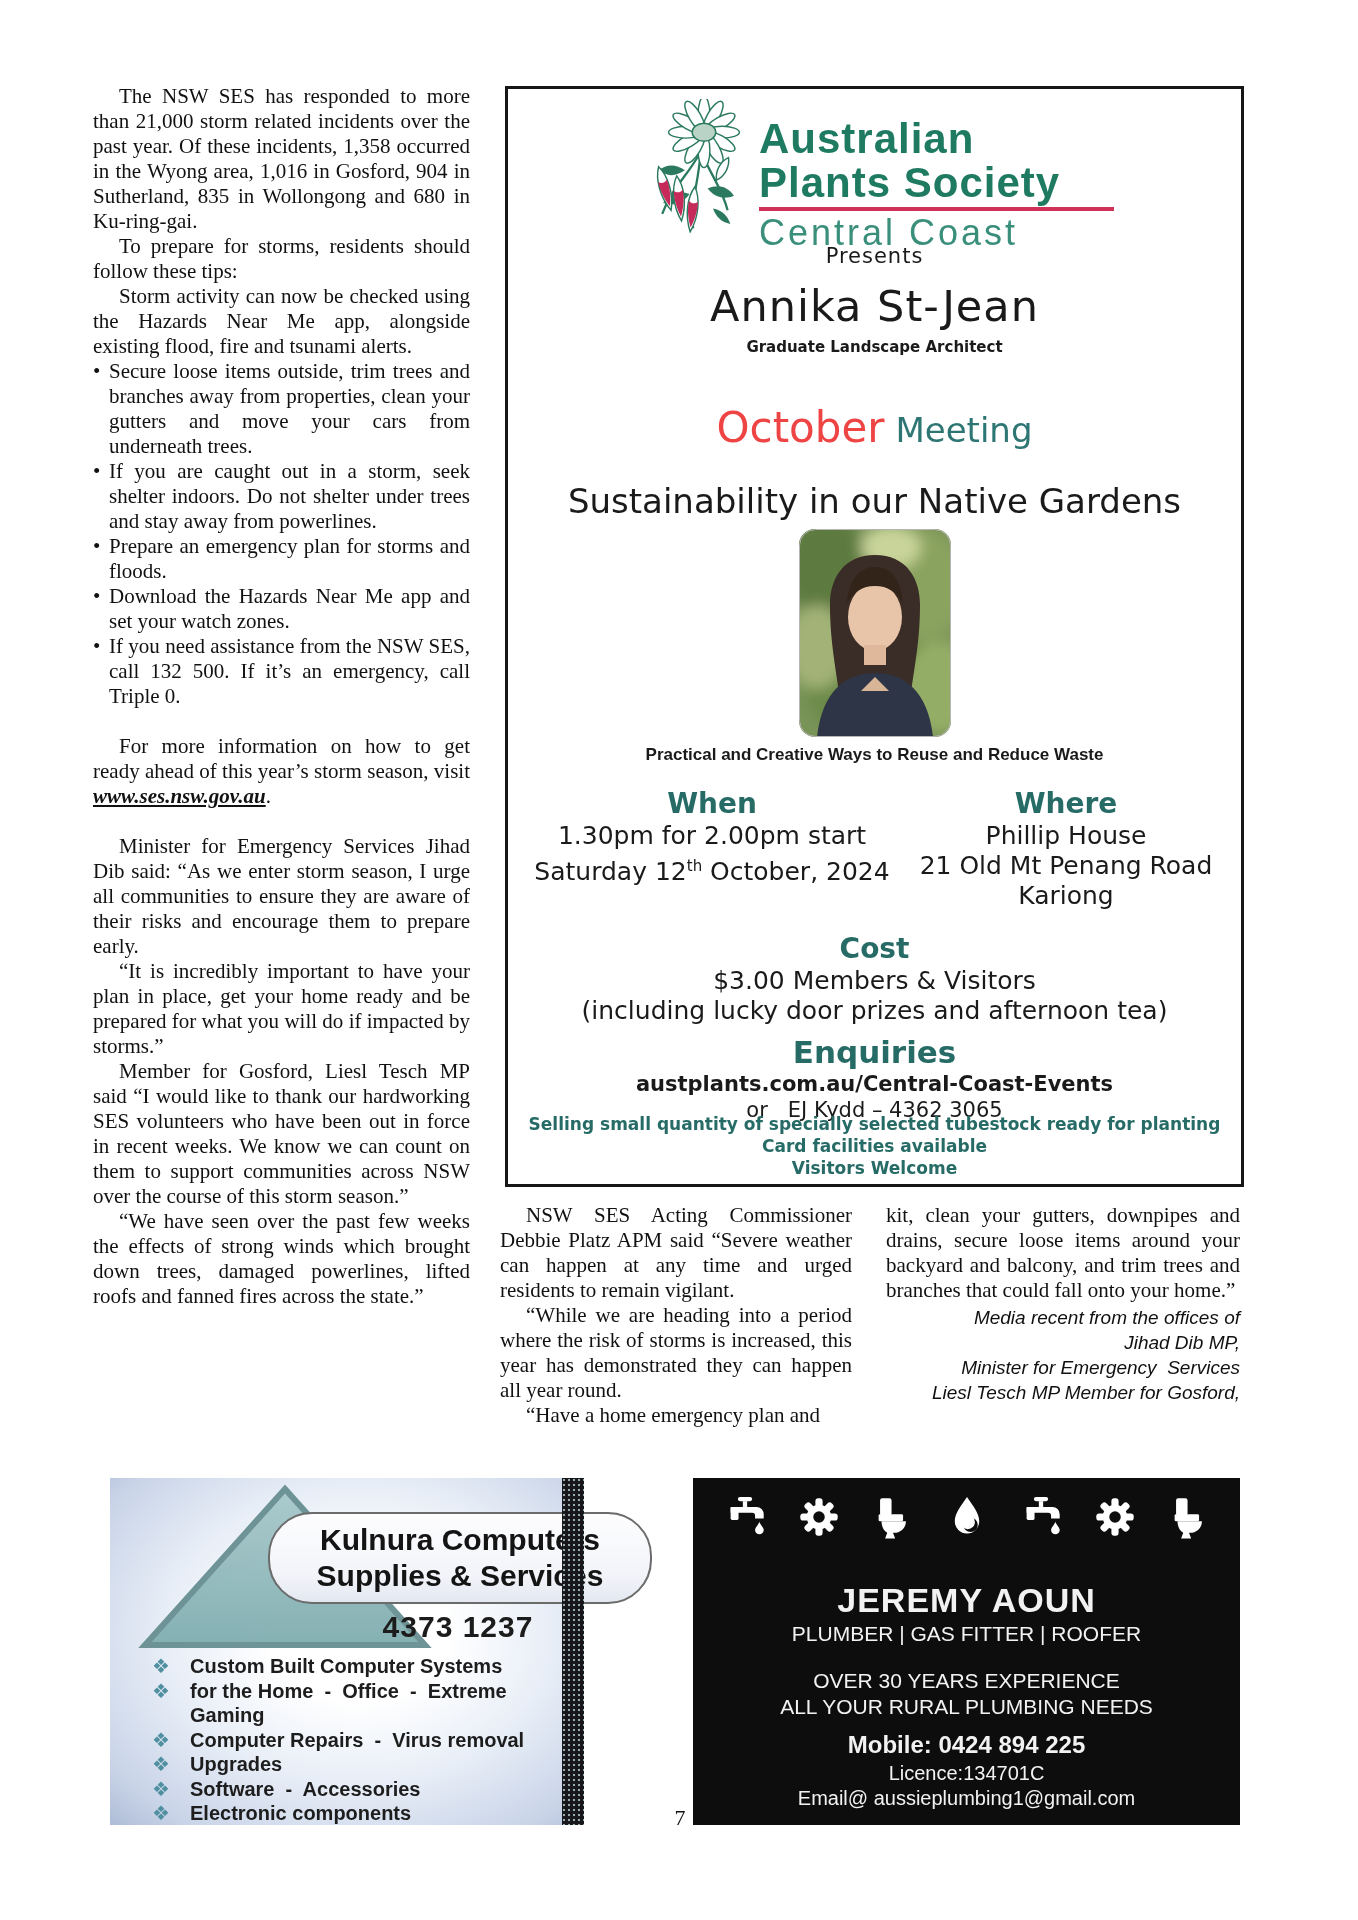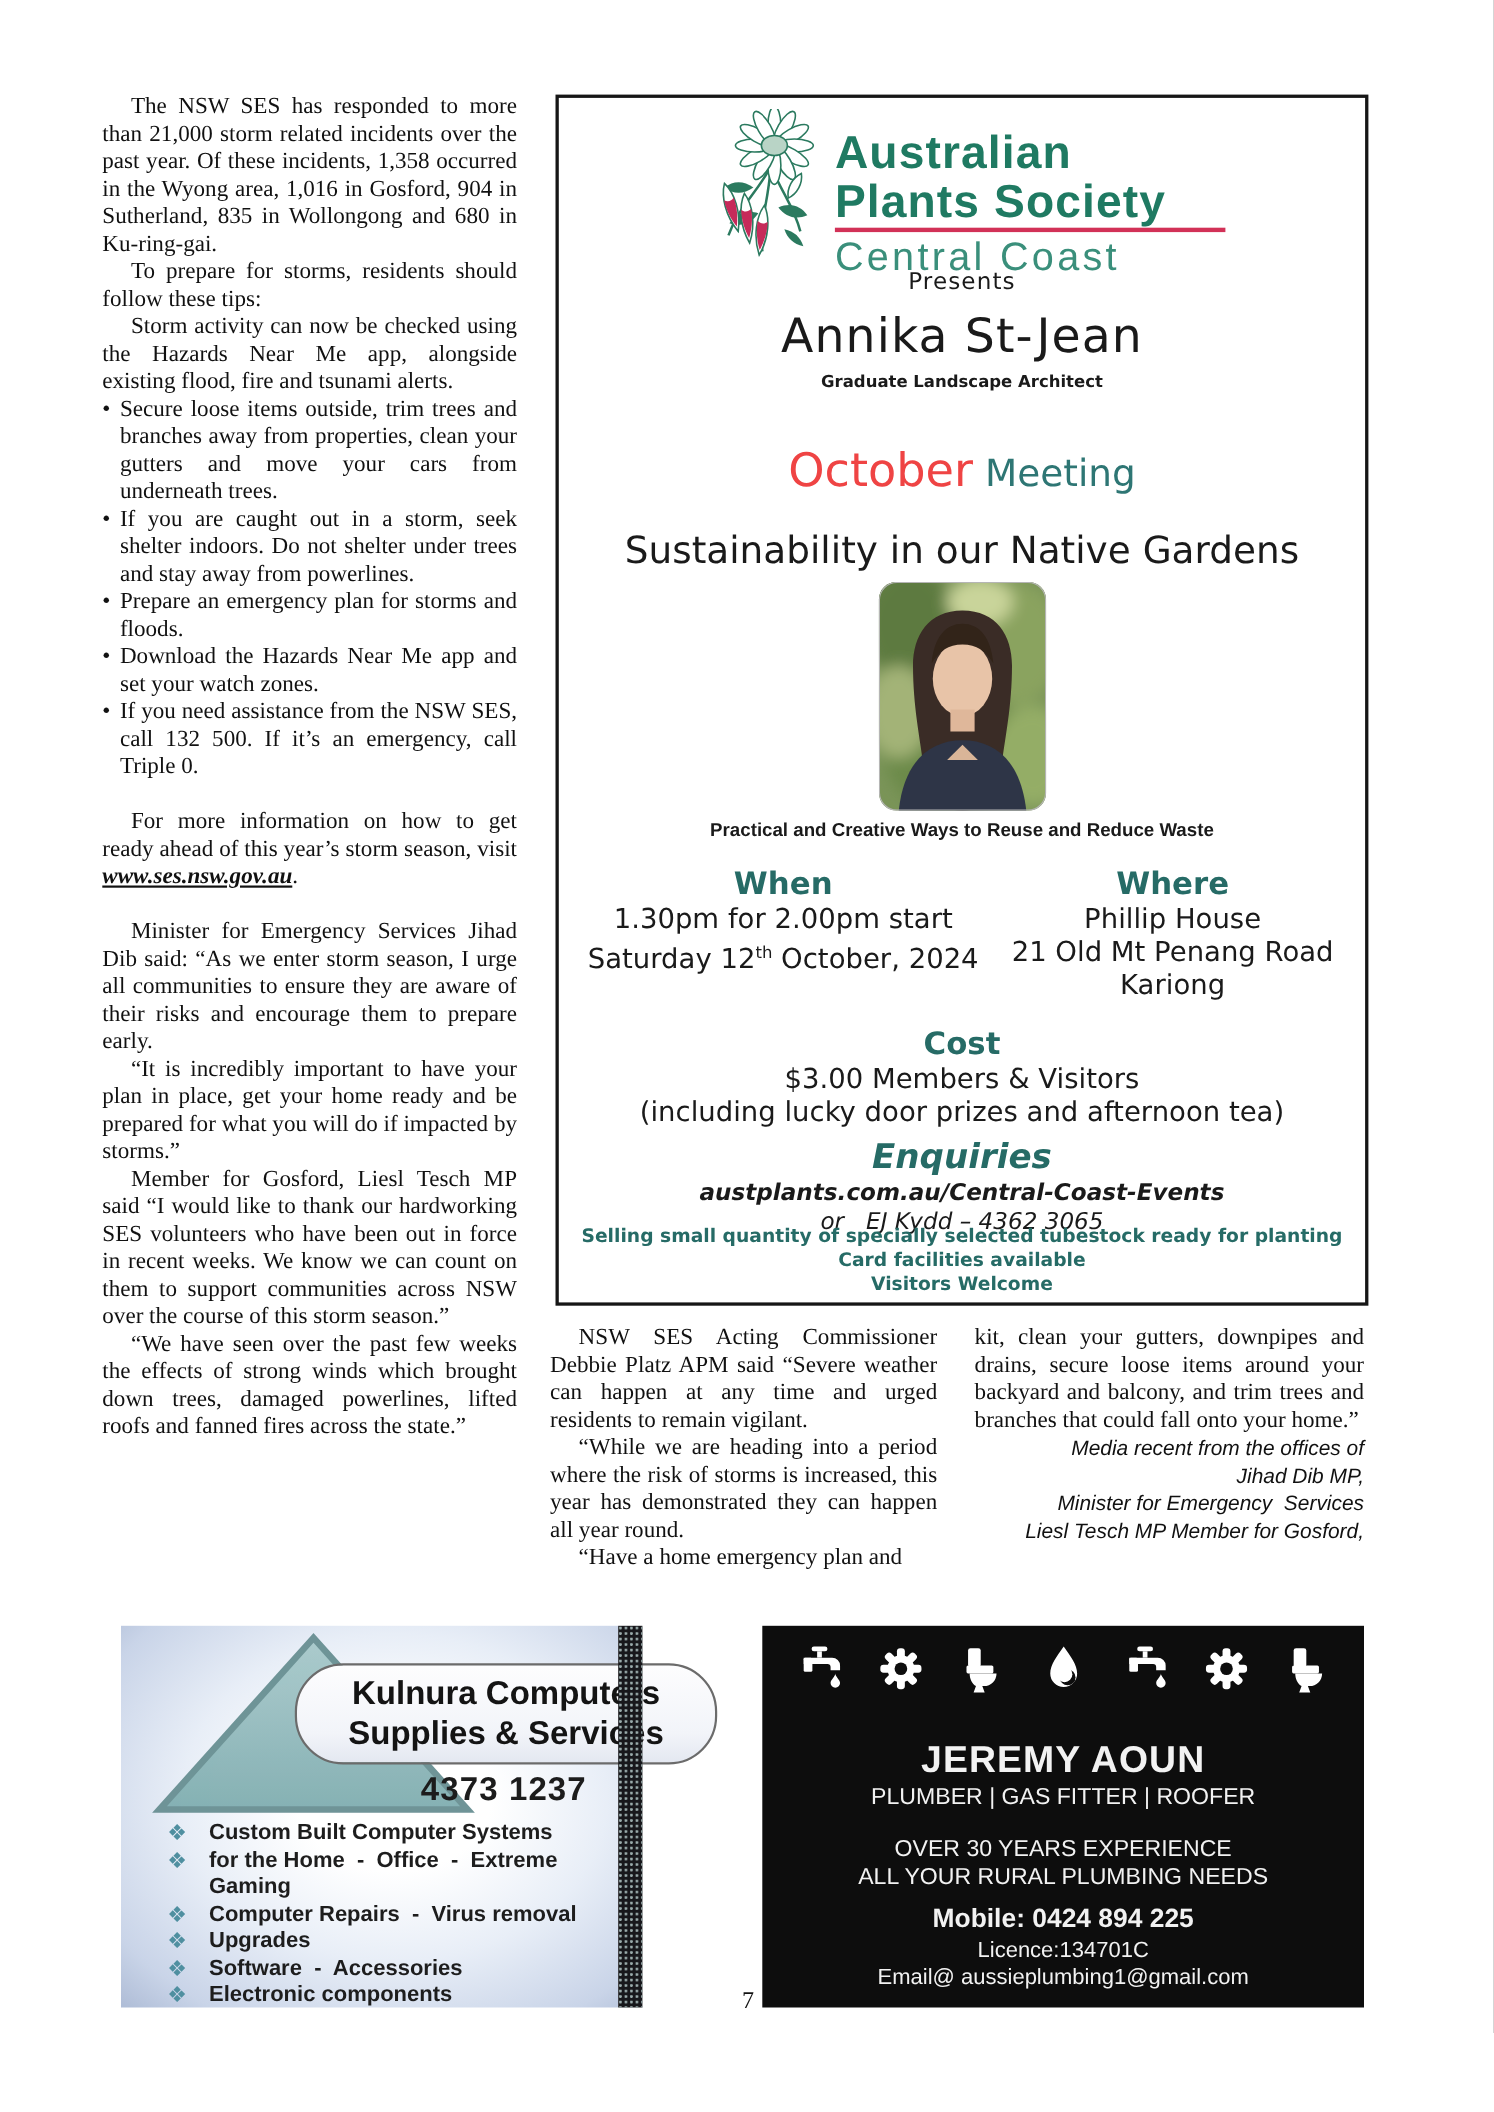--- a/index.html
+++ b/index.html
@@ -40,21 +40,21 @@
   #f-talk{top:392px;font-size:34px;white-space:nowrap;}
   #f-photo{top:440px;display:flex;justify-content:center;}
   #f-caption{top:656px;font-size:17px;font-weight:600;font-family:"Liberation Sans",sans-serif;}
   #f-whenwhere{top:698px;display:flex;justify-content:space-between;padding:0 10px 0 18px;}
   .ww-box{text-align:center;}
   #f-when{width:372px;}
   #f-where{width:330px;}
   .f-h{font-size:28px;font-weight:bold;line-height:34px;}
   .f-body{font-size:25px;line-height:30px;}
   #f-cost{top:843px;}
-  #f-enq{top:944px;font-style:italic;}
+  #f-enq{top:944px;}
   #f-enq .f-h{font-size:31px;line-height:38px;}
   .enq-web{font-size:21px;font-weight:bold;line-height:26px;}
   .enq-or{font-size:21px;line-height:26px;white-space:pre-wrap;}
   #f-notes{top:1024px;font-size:17px;font-weight:bold;line-height:22px;}
   sup{font-size:60%;vertical-align:super;}
   
   #kulnura{position:absolute;left:110px;top:1478px;width:452px;height:347px;
            background:radial-gradient(ellipse at 55% 45%, #ffffff 25%, #e8eef7 55%, #c9d4e8 85%, #aebcd6 100%);
            font-family:"Liberation Sans",sans-serif;}
   #k-strip{position:absolute;right:-22px;top:0;width:22px;height:347px;background-color:#17171b;

